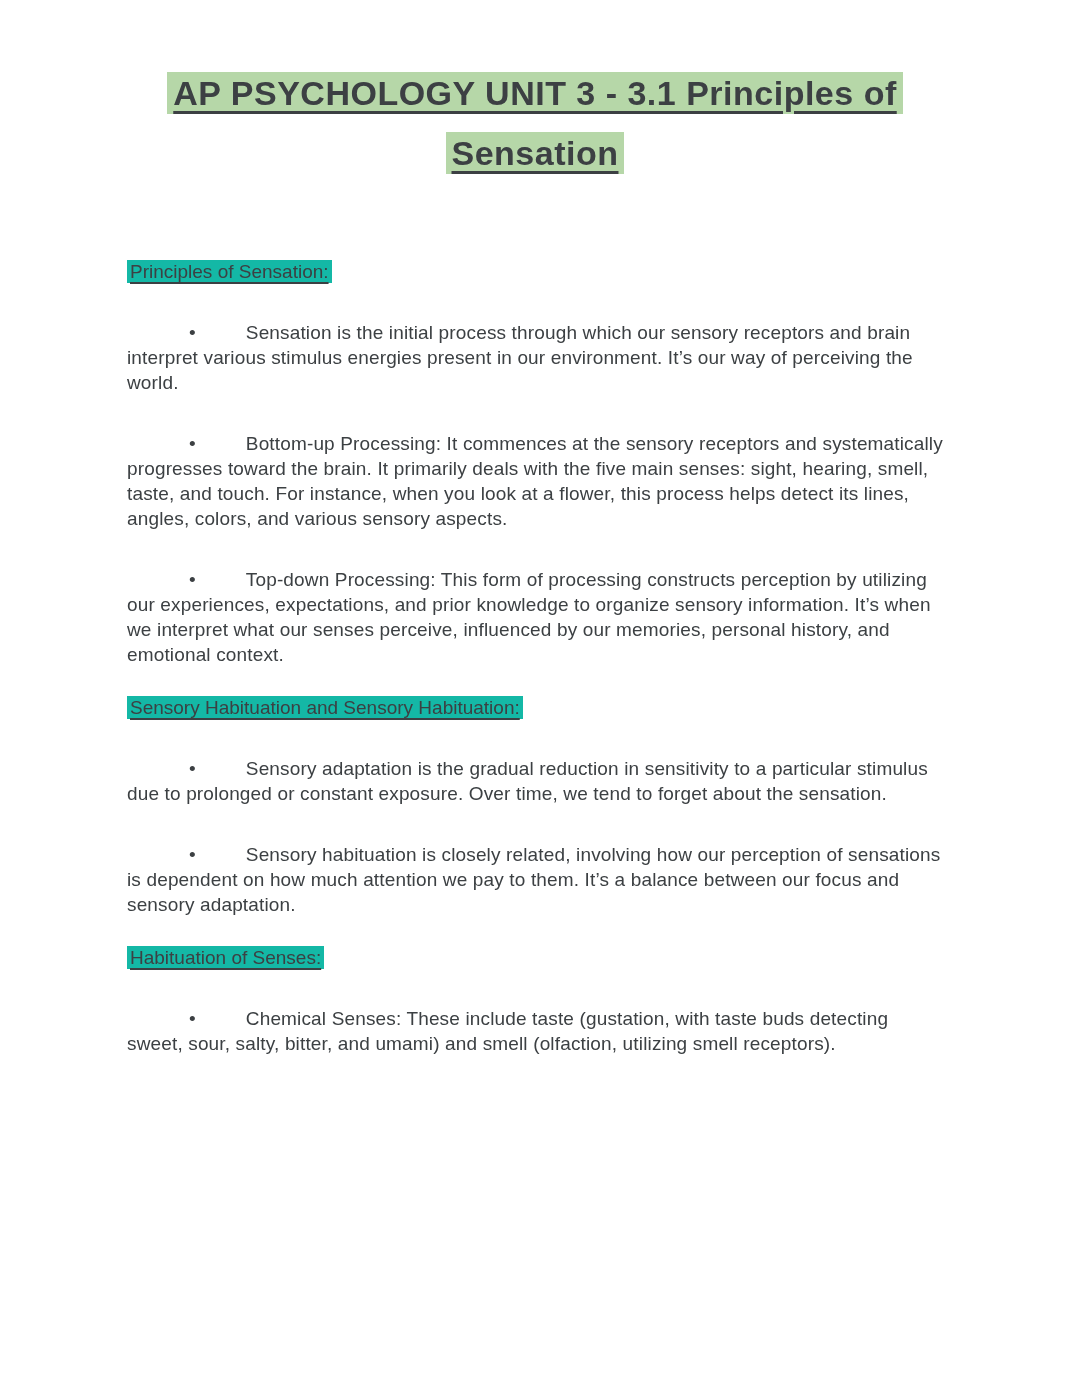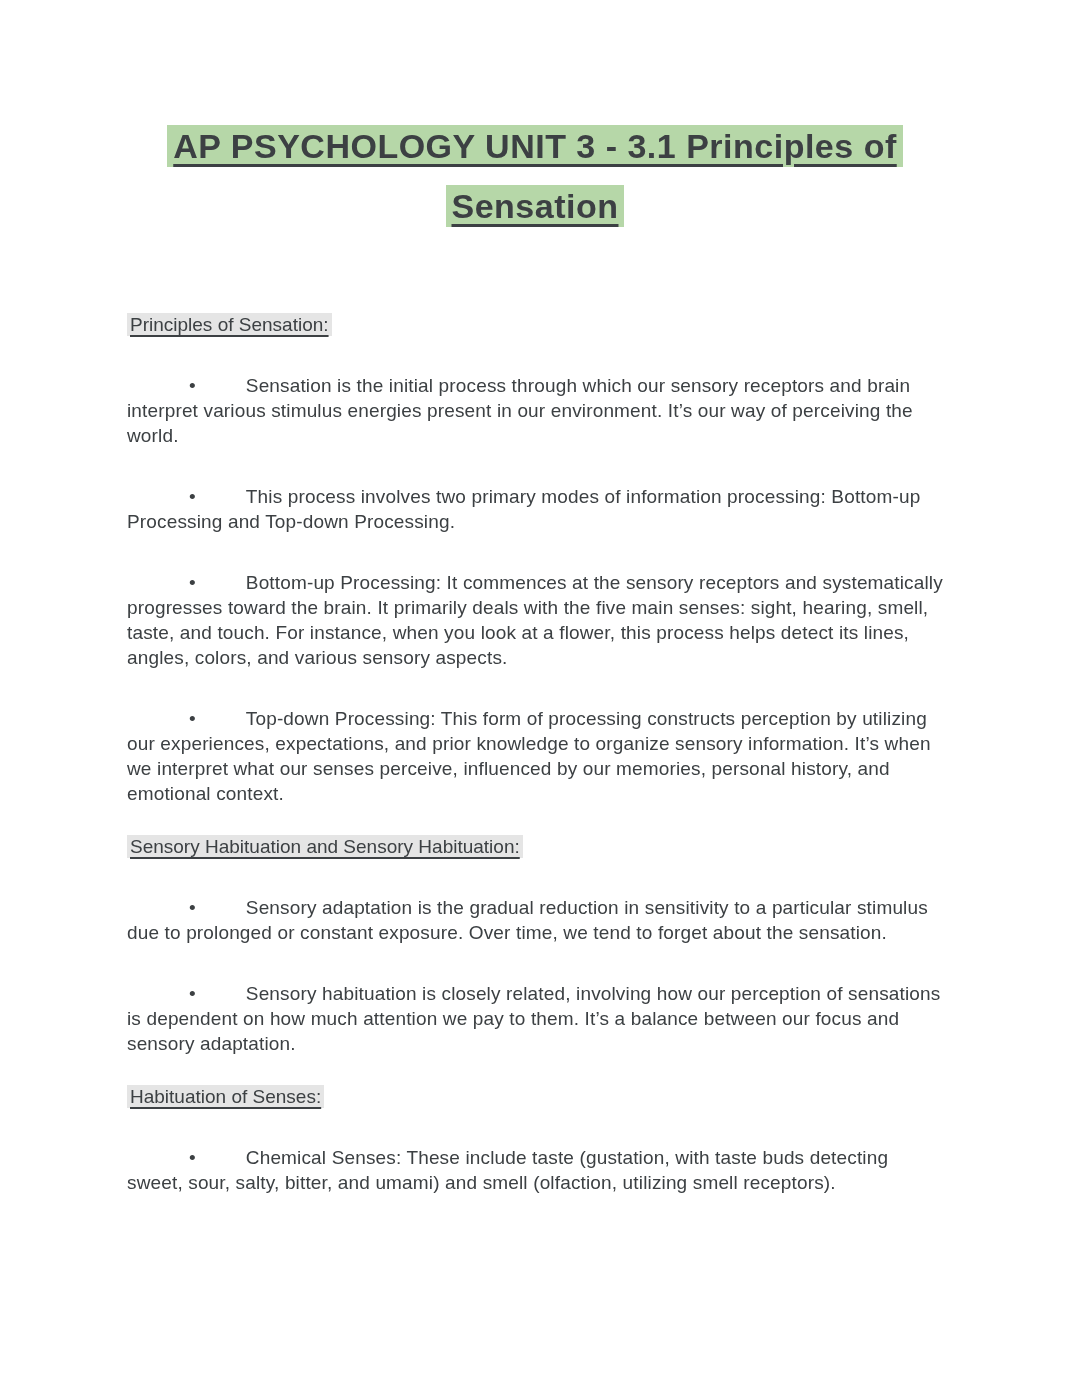--- a/index.html
+++ b/index.html
@@ -7,21 +7,21 @@
   body {
     width: 1080px;
     height: 1397px;
     font-family: "Liberation Sans", "DejaVu Sans", sans-serif;
     color: #3c4043;
     overflow: hidden;
   }
   .page {
     width: 1080px;
     height: 1035px;
-    padding: 116px 137px 40px 127px;
+    padding: 63px 137px 40px 127px;
     background: #ffffff;
   }
   .doc-title {
     text-align: center;
     font-size: 34px;
     font-weight: 700;
     line-height: 60px;
     letter-spacing: 0.5px;
     margin-bottom: 76px;
   }
@@ -34,21 +34,21 @@
     -webkit-box-decoration-break: clone;
     box-decoration-break: clone;
   }
   .section-heading {
     font-size: 19px;
     font-weight: 500;
     line-height: 25px;
     margin: 28px 0 24px 0;
   }
   .section-heading .hl {
-    background: #e5e5e5;
+    background: #14b8a6;
     text-decoration: underline;
     text-decoration-thickness: 1.5px;
     text-underline-offset: 4px;
     padding: 1px 3px;
   }
   .section:first-of-type .section-heading { margin-top: 0; }
   .bullets {
     font-size: 19px;
     line-height: 25px;
     letter-spacing: 0.15px;
@@ -65,21 +65,20 @@
 <body>
 
 <div class="page">
 
   <h1 class="doc-title"><span class="hl">AP PSYCHOLOGY UNIT 3 - 3.1 Principles of Sensation</span></h1>
 
   <div class="section">
     <h2 class="section-heading"><span class="hl">Principles of Sensation:</span></h2>
     <div class="bullets">
       <div class="bullet"><span class="bullet-marker">•</span><span>Sensation is the initial process through which our sensory receptors and brain interpret various stimulus energies present in our environment. It’s our way of perceiving the world.</span></div>
-      <div class="bullet"><span class="bullet-marker">•</span><span>This process involves two primary modes of information processing: Bottom-up Processing and Top-down Processing.</span></div>
       <div class="bullet"><span class="bullet-marker">•</span><span>Bottom-up Processing: It commences at the sensory receptors and systematically progresses toward the brain. It primarily deals with the five main senses: sight, hearing, smell, taste, and touch. For instance, when you look at a flower, this process helps detect its lines, angles, colors, and various sensory aspects.</span></div>
       <div class="bullet"><span class="bullet-marker">•</span><span>Top-down Processing: This form of processing constructs perception by utilizing our experiences, expectations, and prior knowledge to organize sensory information. It’s when we interpret what our senses perceive, influenced by our memories, personal history, and emotional context.</span></div>
     </div>
   </div>
 
   <div class="section">
     <h2 class="section-heading"><span class="hl">Sensory Habituation and Sensory Habituation:</span></h2>
     <div class="bullets">
       <div class="bullet"><span class="bullet-marker">•</span><span>Sensory adaptation is the gradual reduction in sensitivity to a particular stimulus due to prolonged or constant exposure. Over time, we tend to forget about the sensation.</span></div>
       <div class="bullet"><span class="bullet-marker">•</span><span>Sensory habituation is closely related, involving how our perception of sensations is dependent on how much attention we pay to them. It’s a balance between our focus and sensory adaptation.</span></div>

